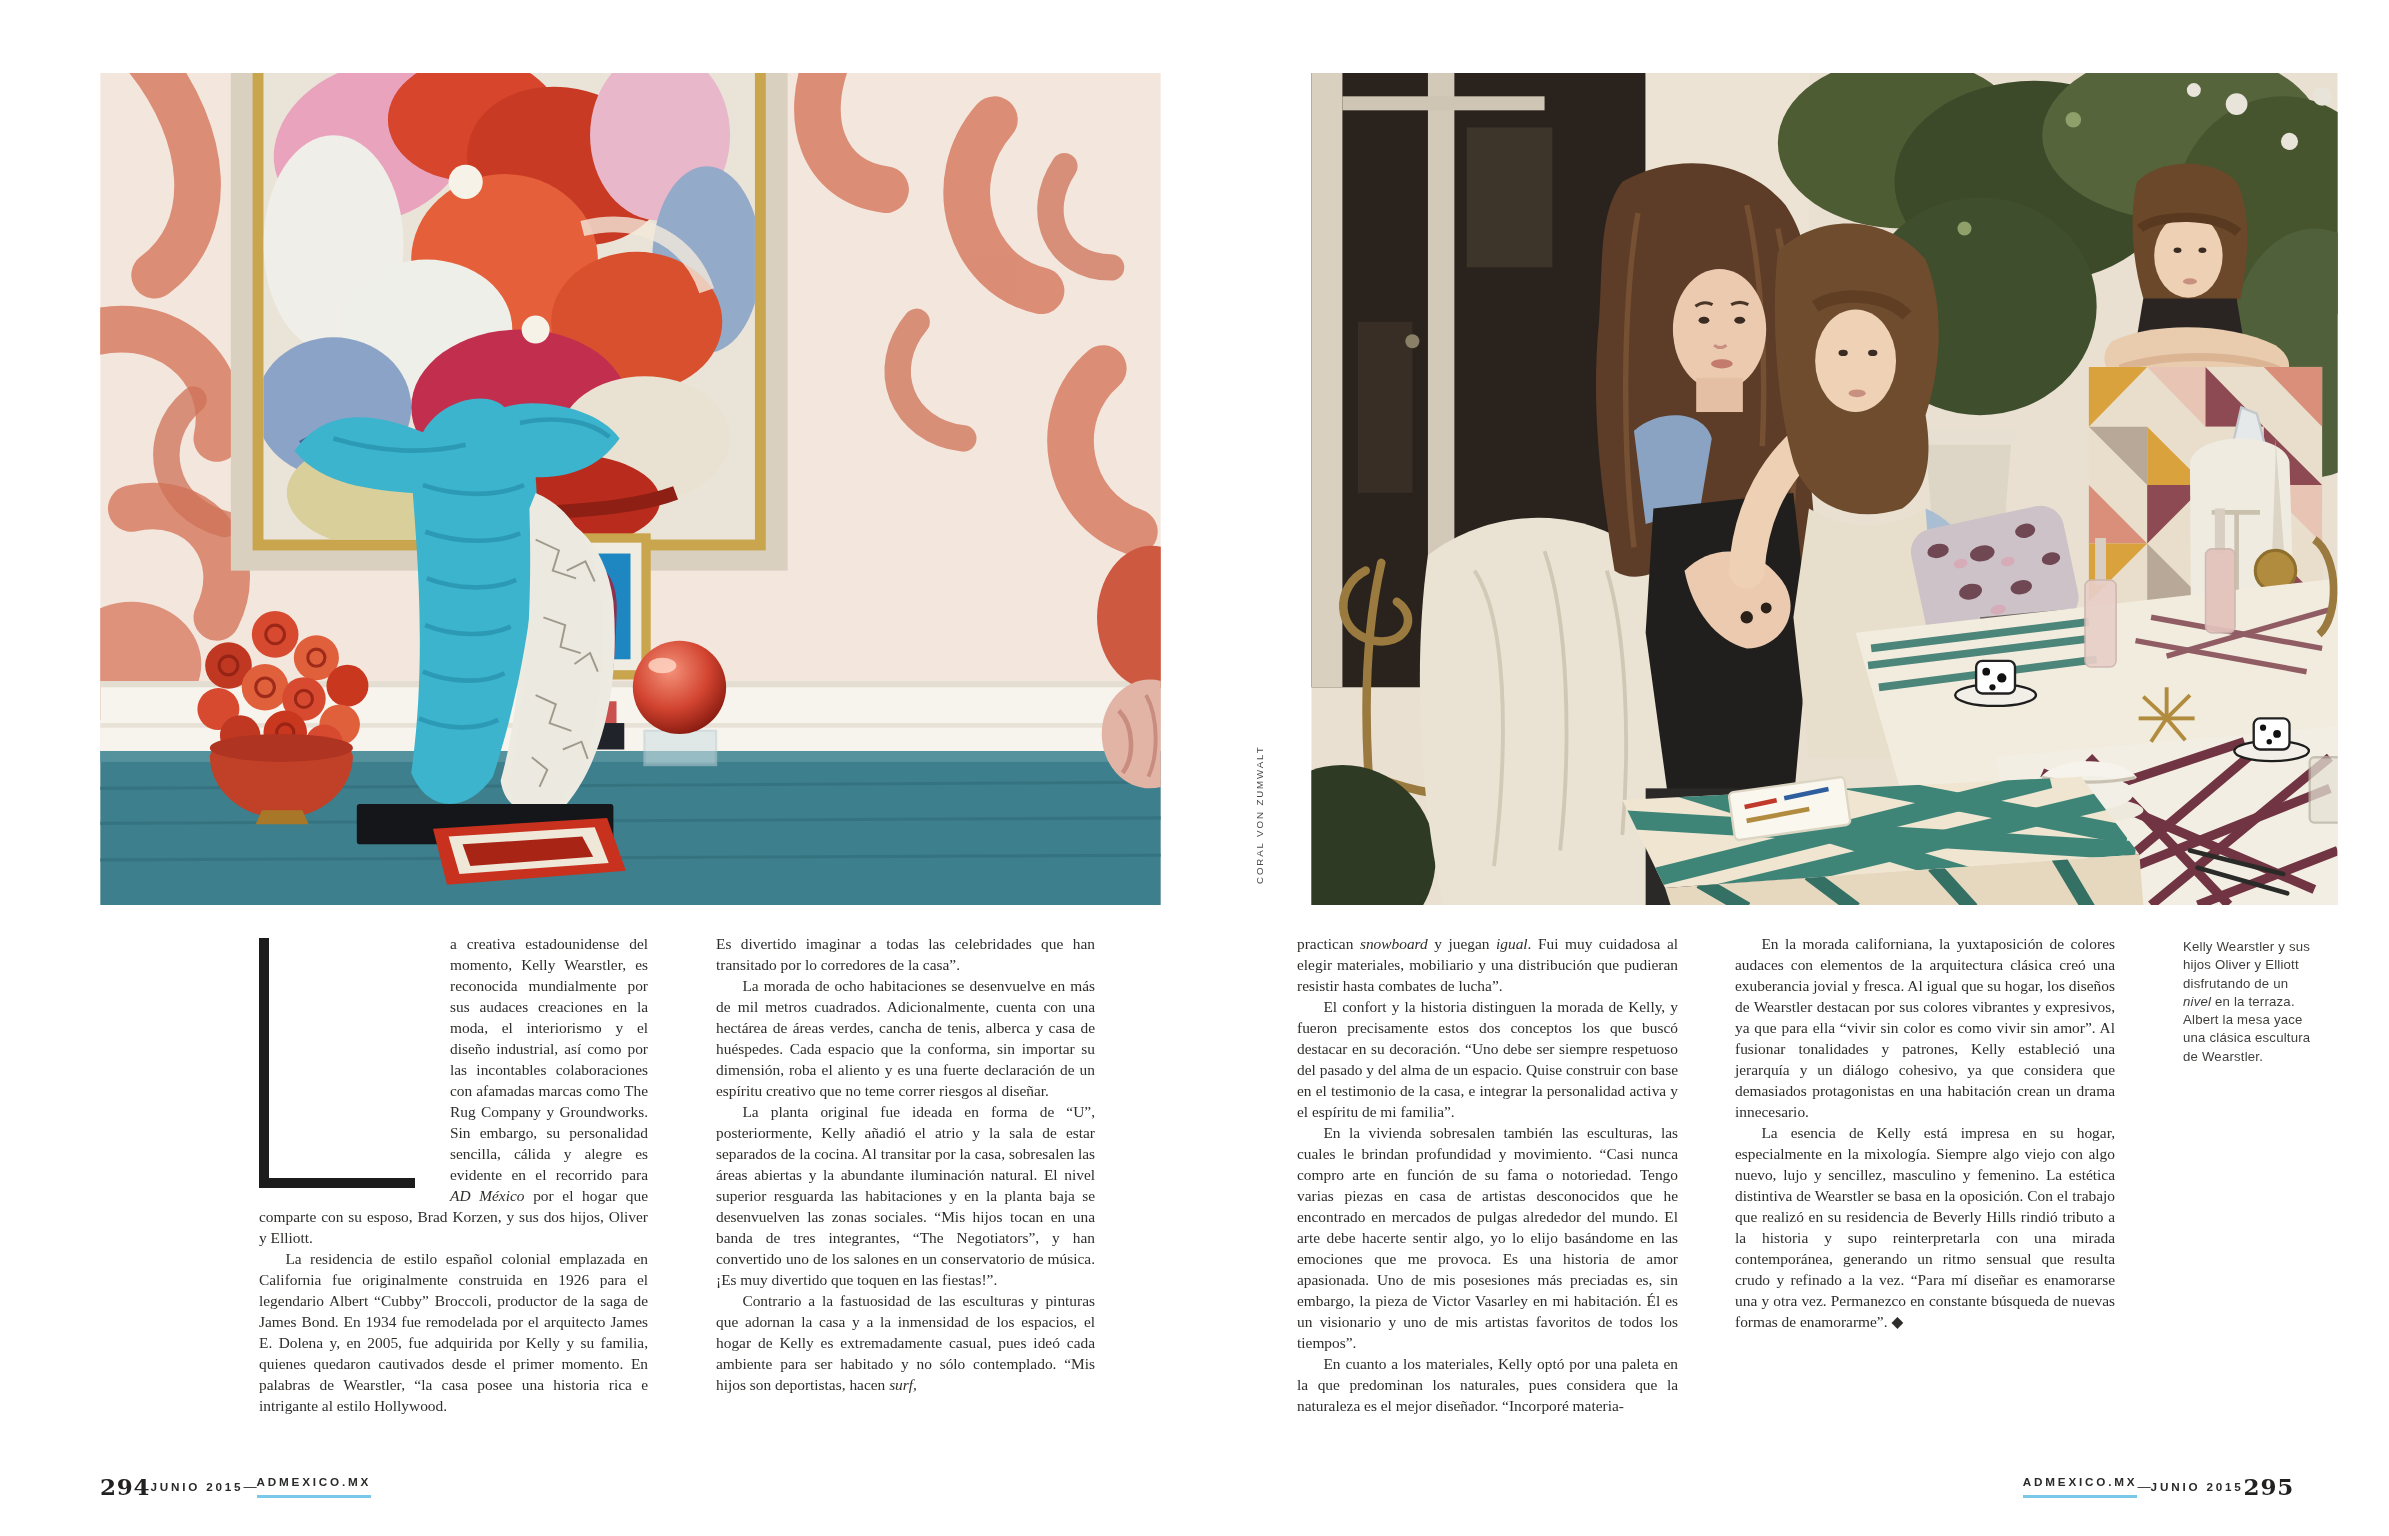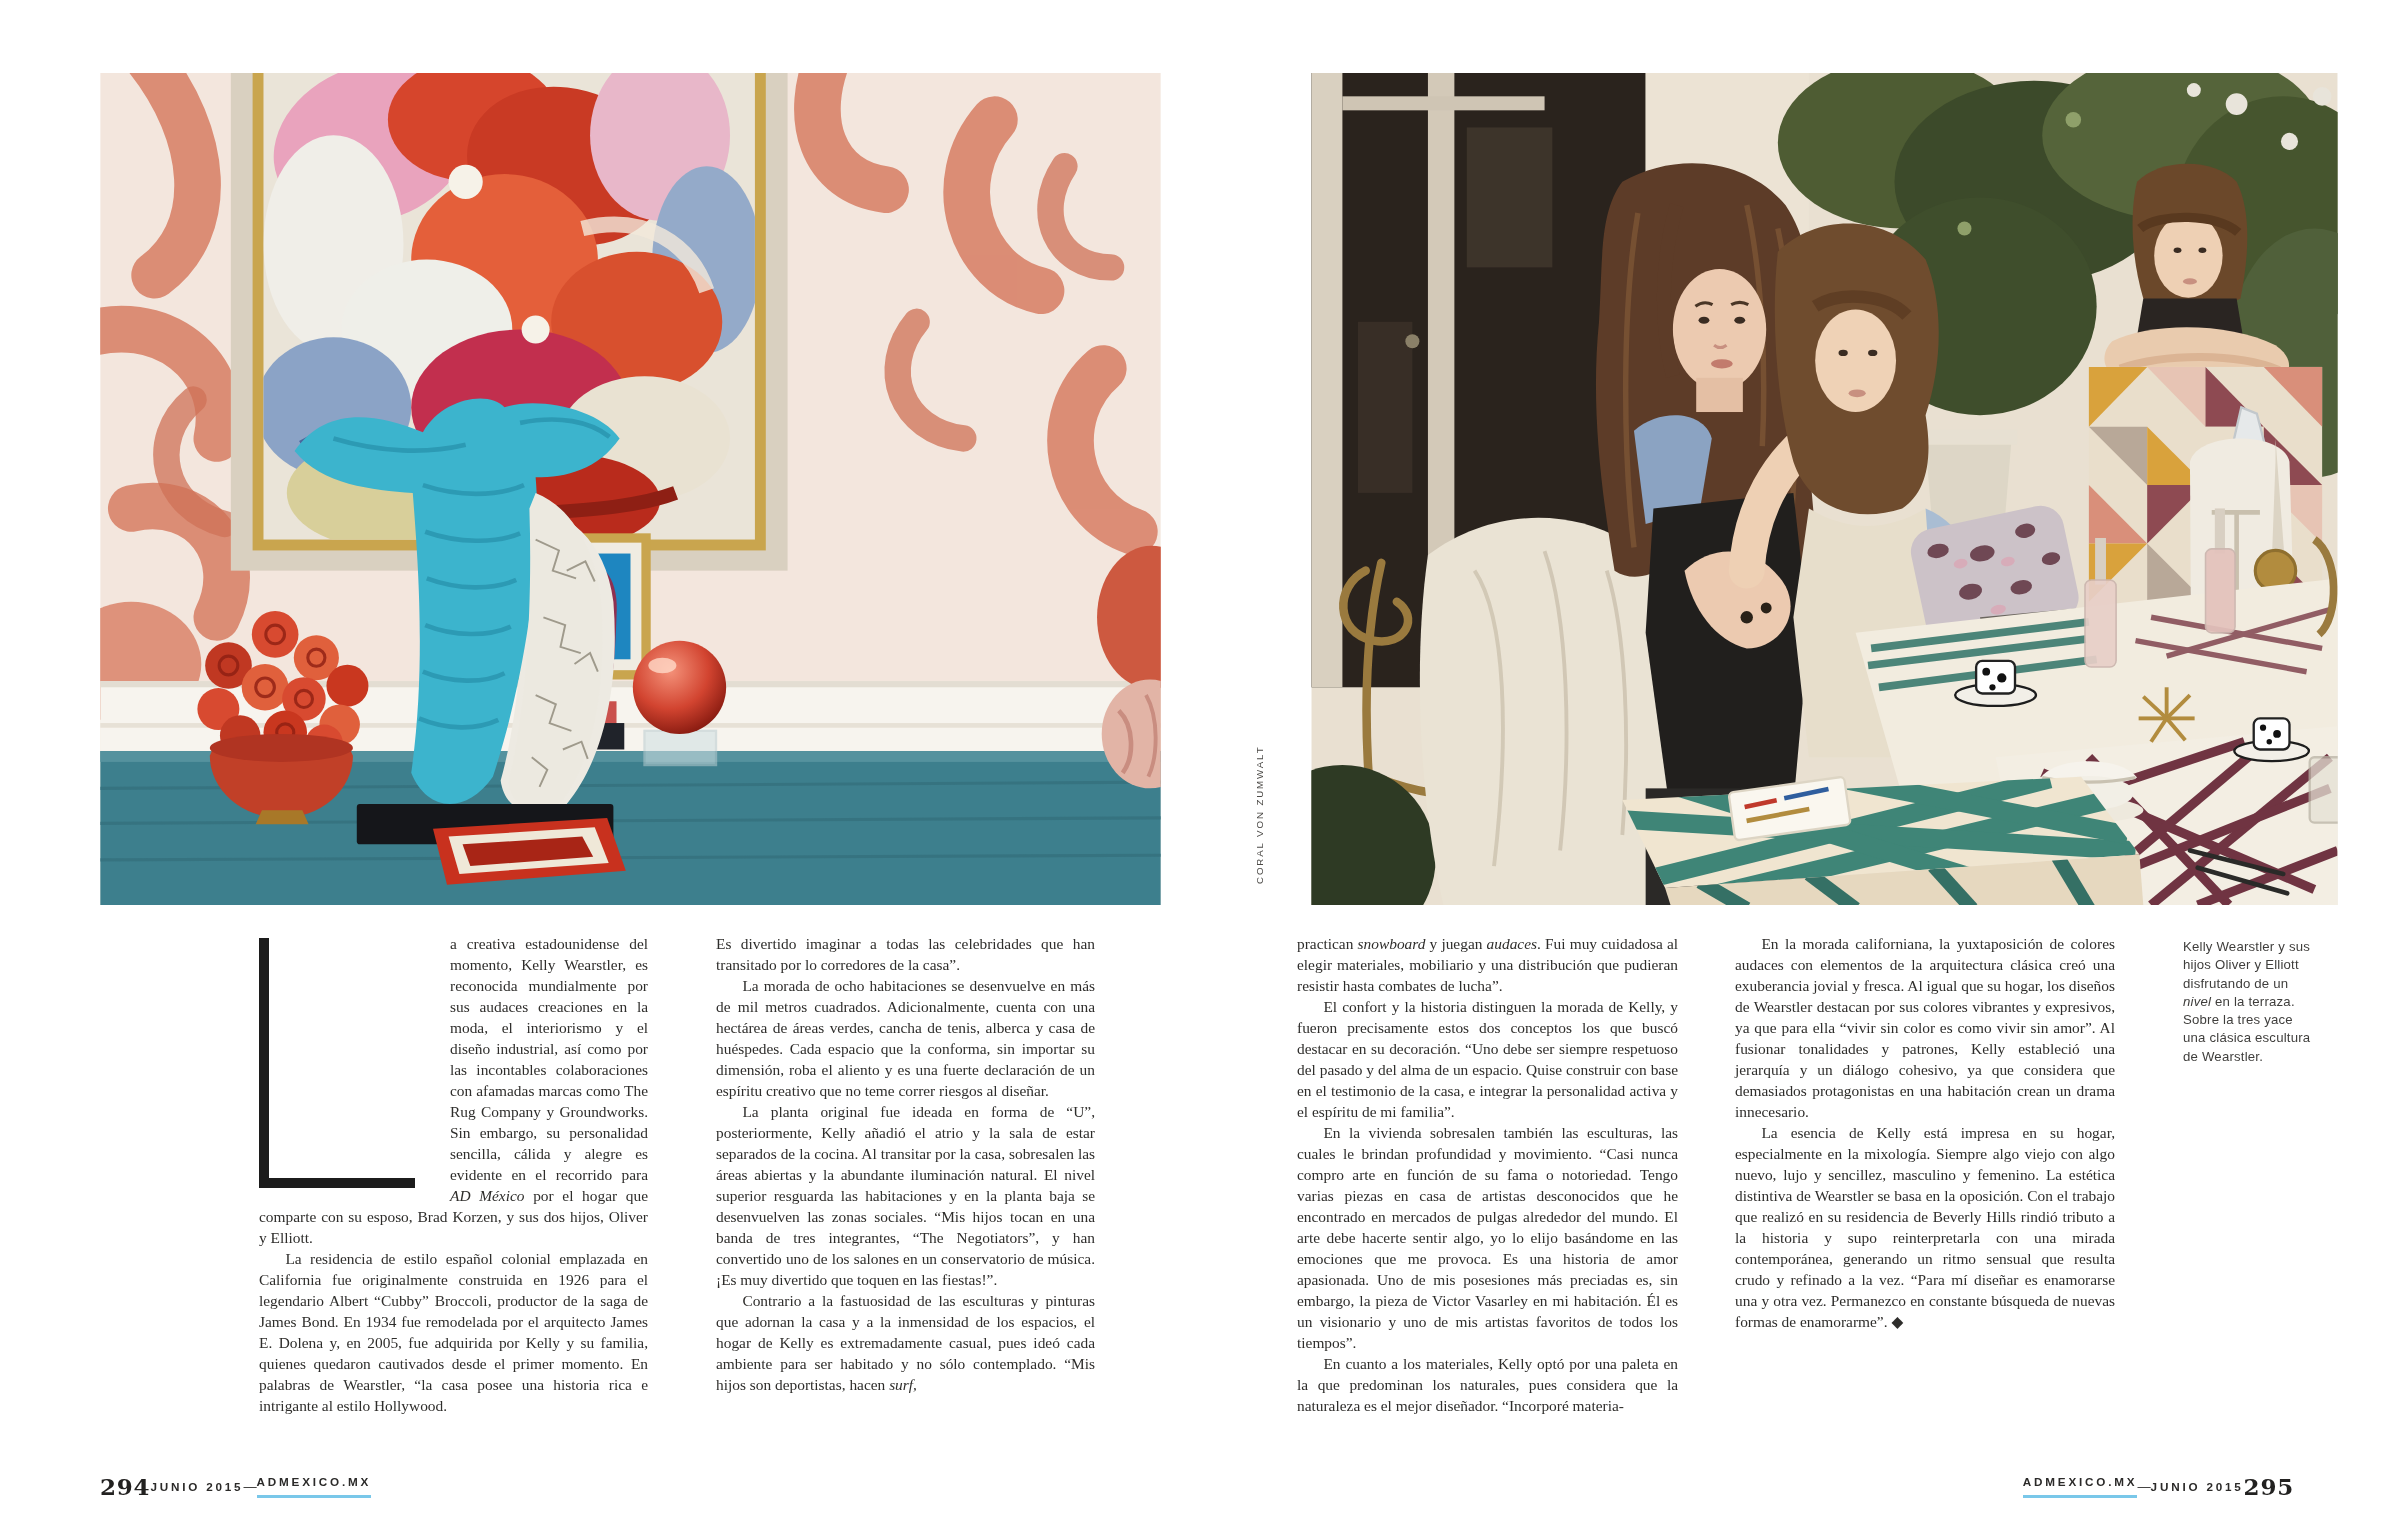--- a/index.html
+++ b/index.html
@@ -504,32 +504,32 @@
   </div>
 
   <div class="col col2">
     <p class="para"><span>Es divertido imaginar a todas las celebridades que han transitado por lo corredores de la casa”.</span></p>
     <p class="para indent"><span>La morada de ocho habitaciones se desenvuelve en más de mil metros cuadrados. Adicionalmente, cuenta con una hectárea de áreas verdes, cancha de tenis, alberca y casa de huéspedes. Cada espacio que la conforma, sin importar su dimensión, roba el aliento y es una fuerte declaración de un espíritu creativo que no teme correr riesgos al diseñar.</span></p>
     <p class="para indent"><span>La planta original fue ideada en forma de “U”, posteriormente, Kelly añadió el atrio y la sala de estar separados de la cocina. Al transitar por la casa, sobresalen las áreas abiertas y la abundante iluminación natural. El nivel superior resguarda las habitaciones y en la planta baja se desenvuelven las zonas sociales. “Mis hijos tocan en una banda de tres integrantes, “The Negotiators”, y han convertido uno de los salones en un conservatorio de música. ¡Es muy divertido que toquen en las fiestas!”.</span></p>
     <p class="para indent"><span>Contrario a la fastuosidad de las esculturas y pinturas que adornan la casa y a la inmensidad de los espacios, el hogar de Kelly es extremadamente casual, pues ideó cada ambiente para ser habitado y no sólo contemplado. “Mis hijos son deportistas, hacen </span><em>surf,</em></p>
   </div>
 
   <div class="col col3">
-    <p class="para"><span>practican </span><em>snowboard</em><span> y juegan </span><em>audaces</em><span>. Fui muy cuidadosa al elegir materiales, mobiliario y una distribución que pudieran resistir hasta combates de lucha”.</span></p>
+    <p class="para"><span>practican </span><em>snowboard</em><span> y juegan </span><em>igual</em><span>. Fui muy cuidadosa al elegir materiales, mobiliario y una distribución que pudieran resistir hasta combates de lucha”.</span></p>
     <p class="para indent"><span>El confort y la historia distinguen la morada de Kelly, y fueron precisamente estos dos conceptos los que buscó destacar en su decoración. “Uno debe ser siempre respetuoso del pasado y del alma de un espacio. Quise construir con base en el testimonio de la casa, e integrar la personalidad activa y el espíritu de mi familia”.</span></p>
     <p class="para indent"><span>En la vivienda sobresalen también las esculturas, las cuales le brindan profundidad y movimiento. “Casi nunca compro arte en función de su fama o notoriedad. Tengo varias piezas en casa de artistas desconocidos que he encontrado en mercados de pulgas alrededor del mundo. El arte debe hacerte sentir algo, yo lo elijo basándome en las emociones que me provoca. Es una historia de amor apasionada. Uno de mis posesiones más preciadas es, sin embargo, la pieza de Victor Vasarley en mi habitación. Él es un visionario y uno de mis artistas favoritos de todos los tiempos”.</span></p>
     <p class="para indent"><span>En cuanto a los materiales, Kelly optó por una paleta en la que predominan los naturales, pues considera que la naturaleza es el mejor diseñador. “Incorporé materia-</span></p>
   </div>
 
   <div class="col col4">
     <p class="para indent"><span>En la morada californiana, la yuxtaposición de colores audaces con elementos de la arquitectura clásica creó una exuberancia jovial y fresca. Al igual que su hogar, los diseños de Wearstler destacan por sus colores vibrantes y expresivos, ya que para ella “vivir sin color es como vivir sin amor”. Al fusionar tonalidades y patrones, Kelly estableció una jerarquía y un diálogo cohesivo, ya que considera que demasiados protagonistas en una habitación crean un drama innecesario.</span></p>
     <p class="para indent"><span>La esencia de Kelly está impresa en su hogar, especialmente en la mixología. Siempre algo viejo con algo nuevo, lujo y sencillez, masculino y femenino. La estética distintiva de Wearstler se basa en la oposición. Con el trabajo que realizó en su residencia de Beverly Hills rindió tributo a la historia y supo reinterpretarla con una mirada contemporánea, generando un ritmo sensual que resulta crudo y refinado a la vez. “Para mí diseñar es enamorarse una y otra vez. Permanezco en constante búsqueda de nuevas formas de enamorarme”. ◆</span></p>
   </div>
 
-  <figcaption class="caption"><span>Kelly Wearstler y sus hijos Oliver y Elliott disfrutando de un </span><em>nivel</em><span> en la terraza. Sobre la tres yace una clásica escultura de Wearstler.</span></figcaption>
+  <figcaption class="caption"><span>Kelly Wearstler y sus hijos Oliver y Elliott disfrutando de un </span><em>nivel</em><span> en la terraza. Albert la mesa yace una clásica escultura de Wearstler.</span></figcaption>
 
   <div class="footer footer-left">
     <span class="folio-num">294</span>
     <span class="folio-label">JUNIO 2015</span>
     <span class="folio-dash">—</span>
     <span class="folio-label site">ADMEXICO.MX</span>
   </div>
 
   <div class="footer footer-right">
     <span class="folio-label site">ADMEXICO.MX</span>

